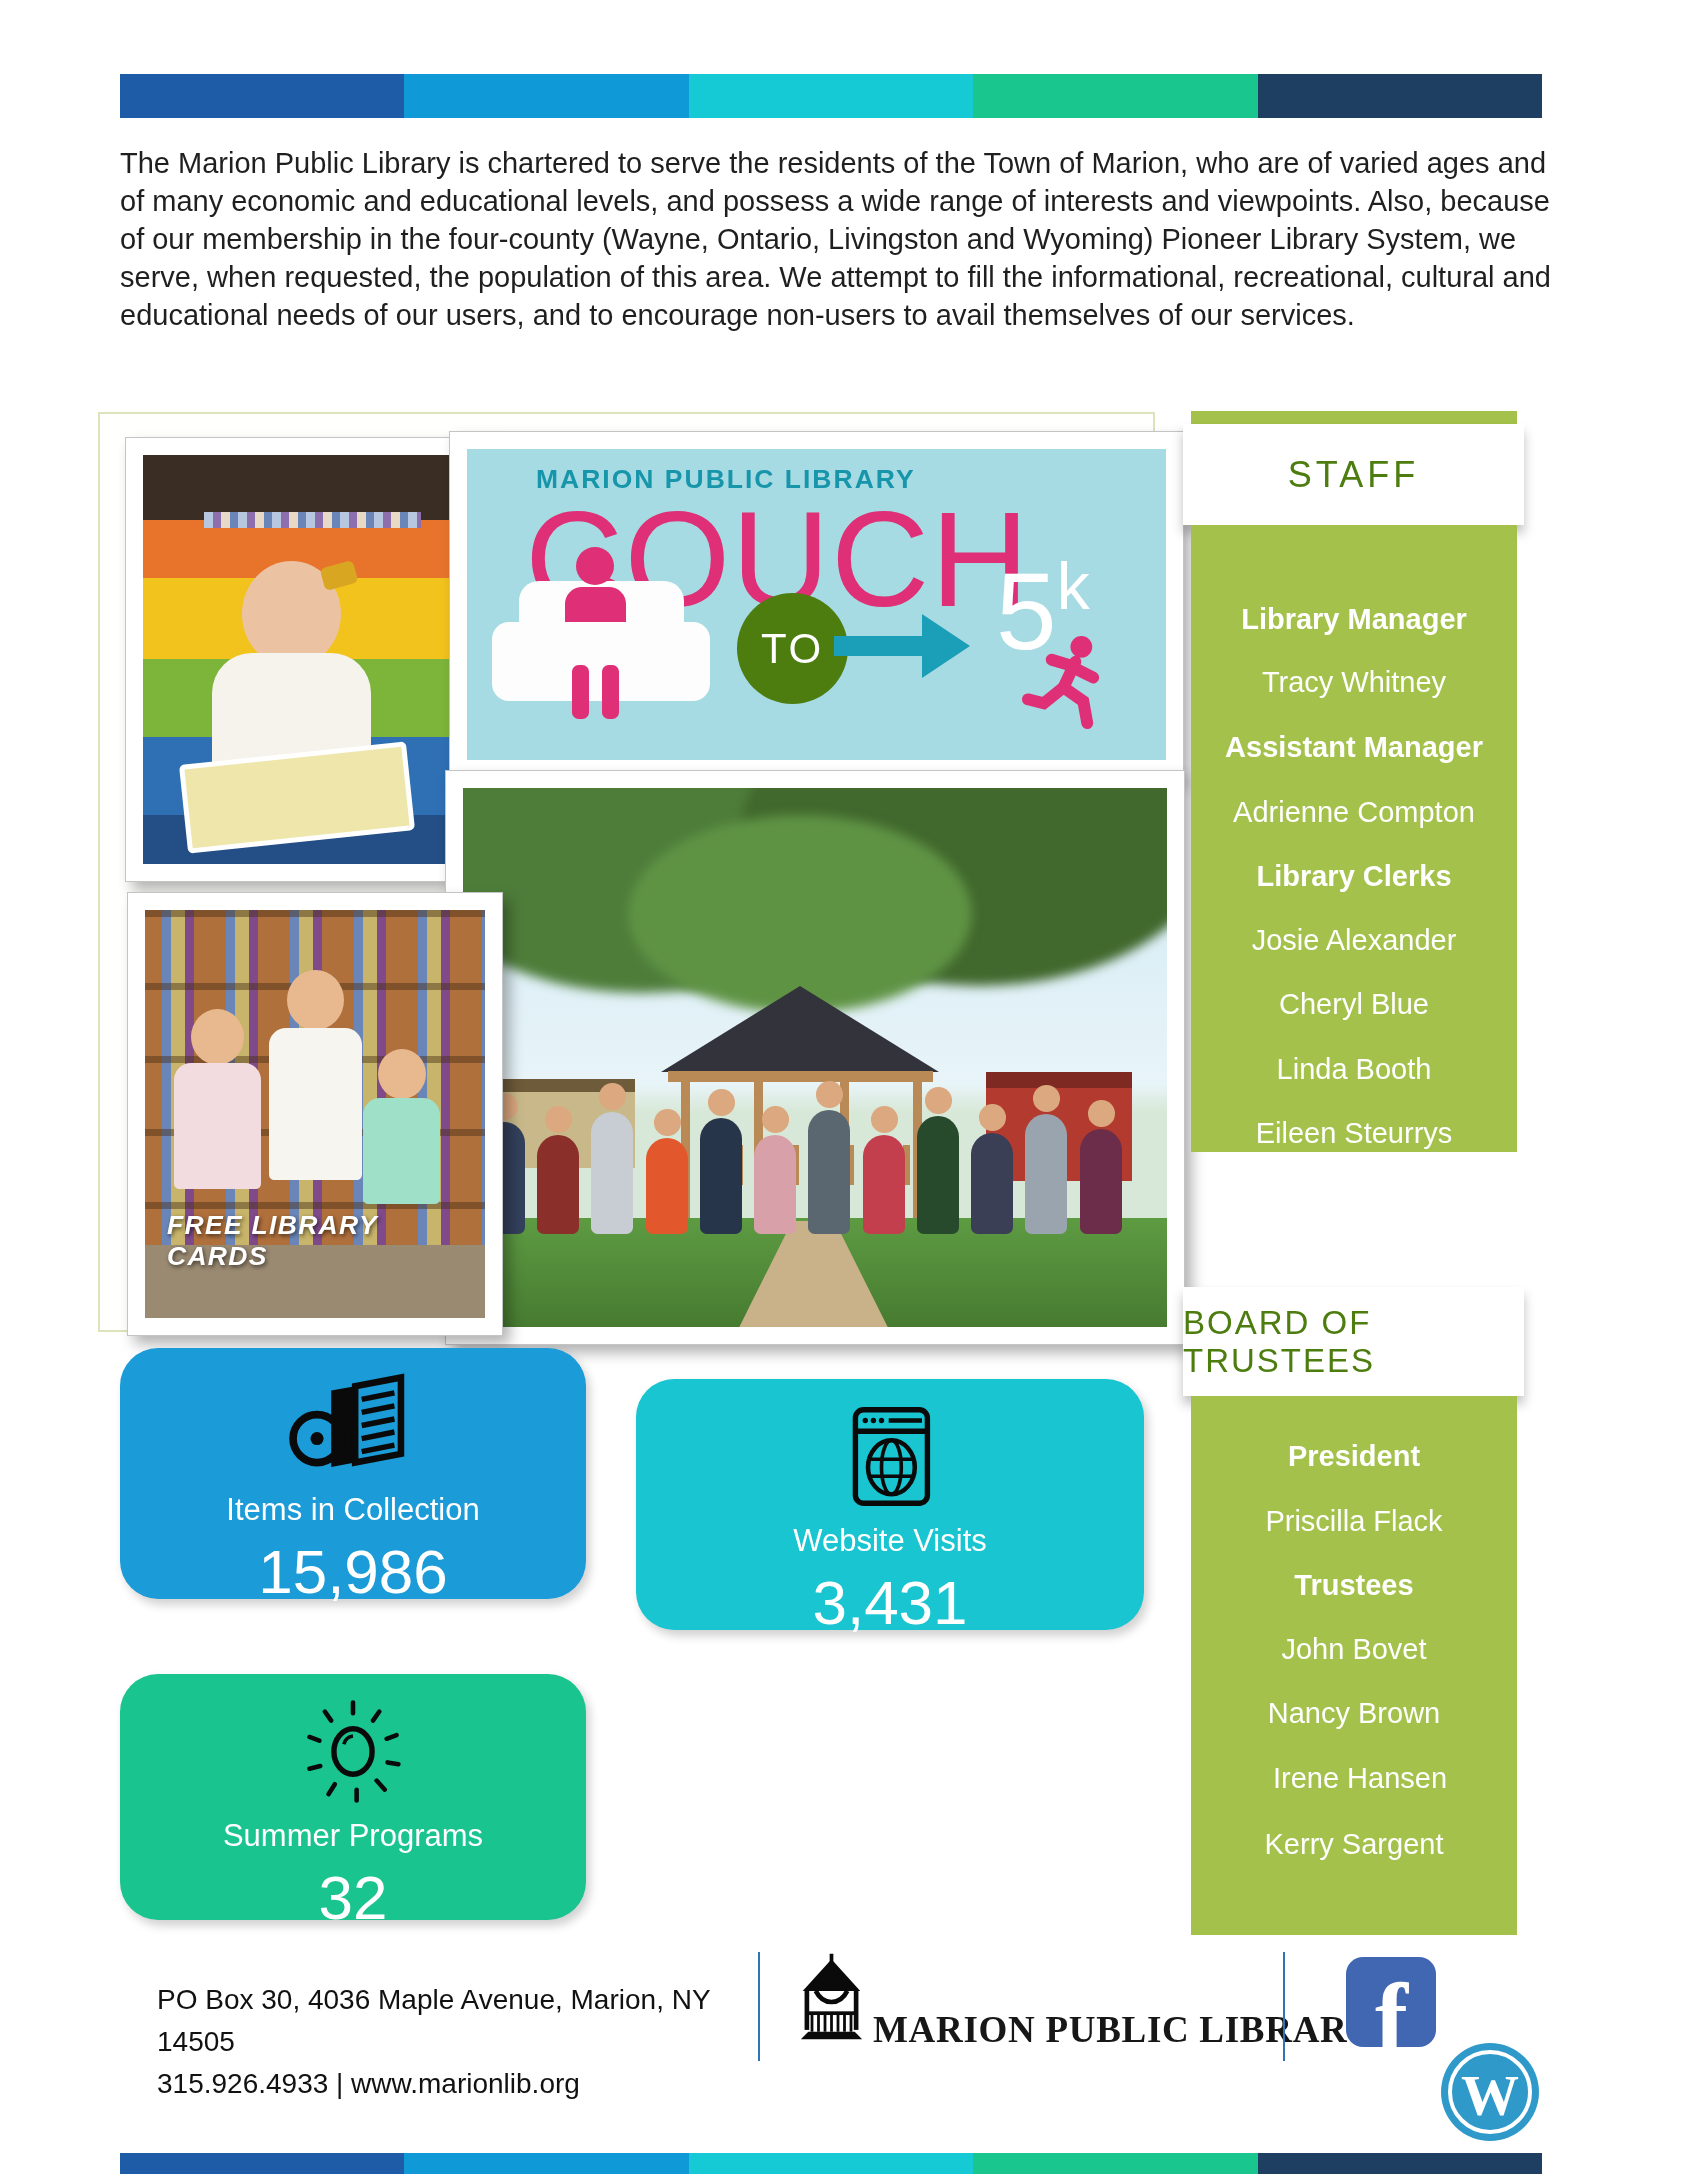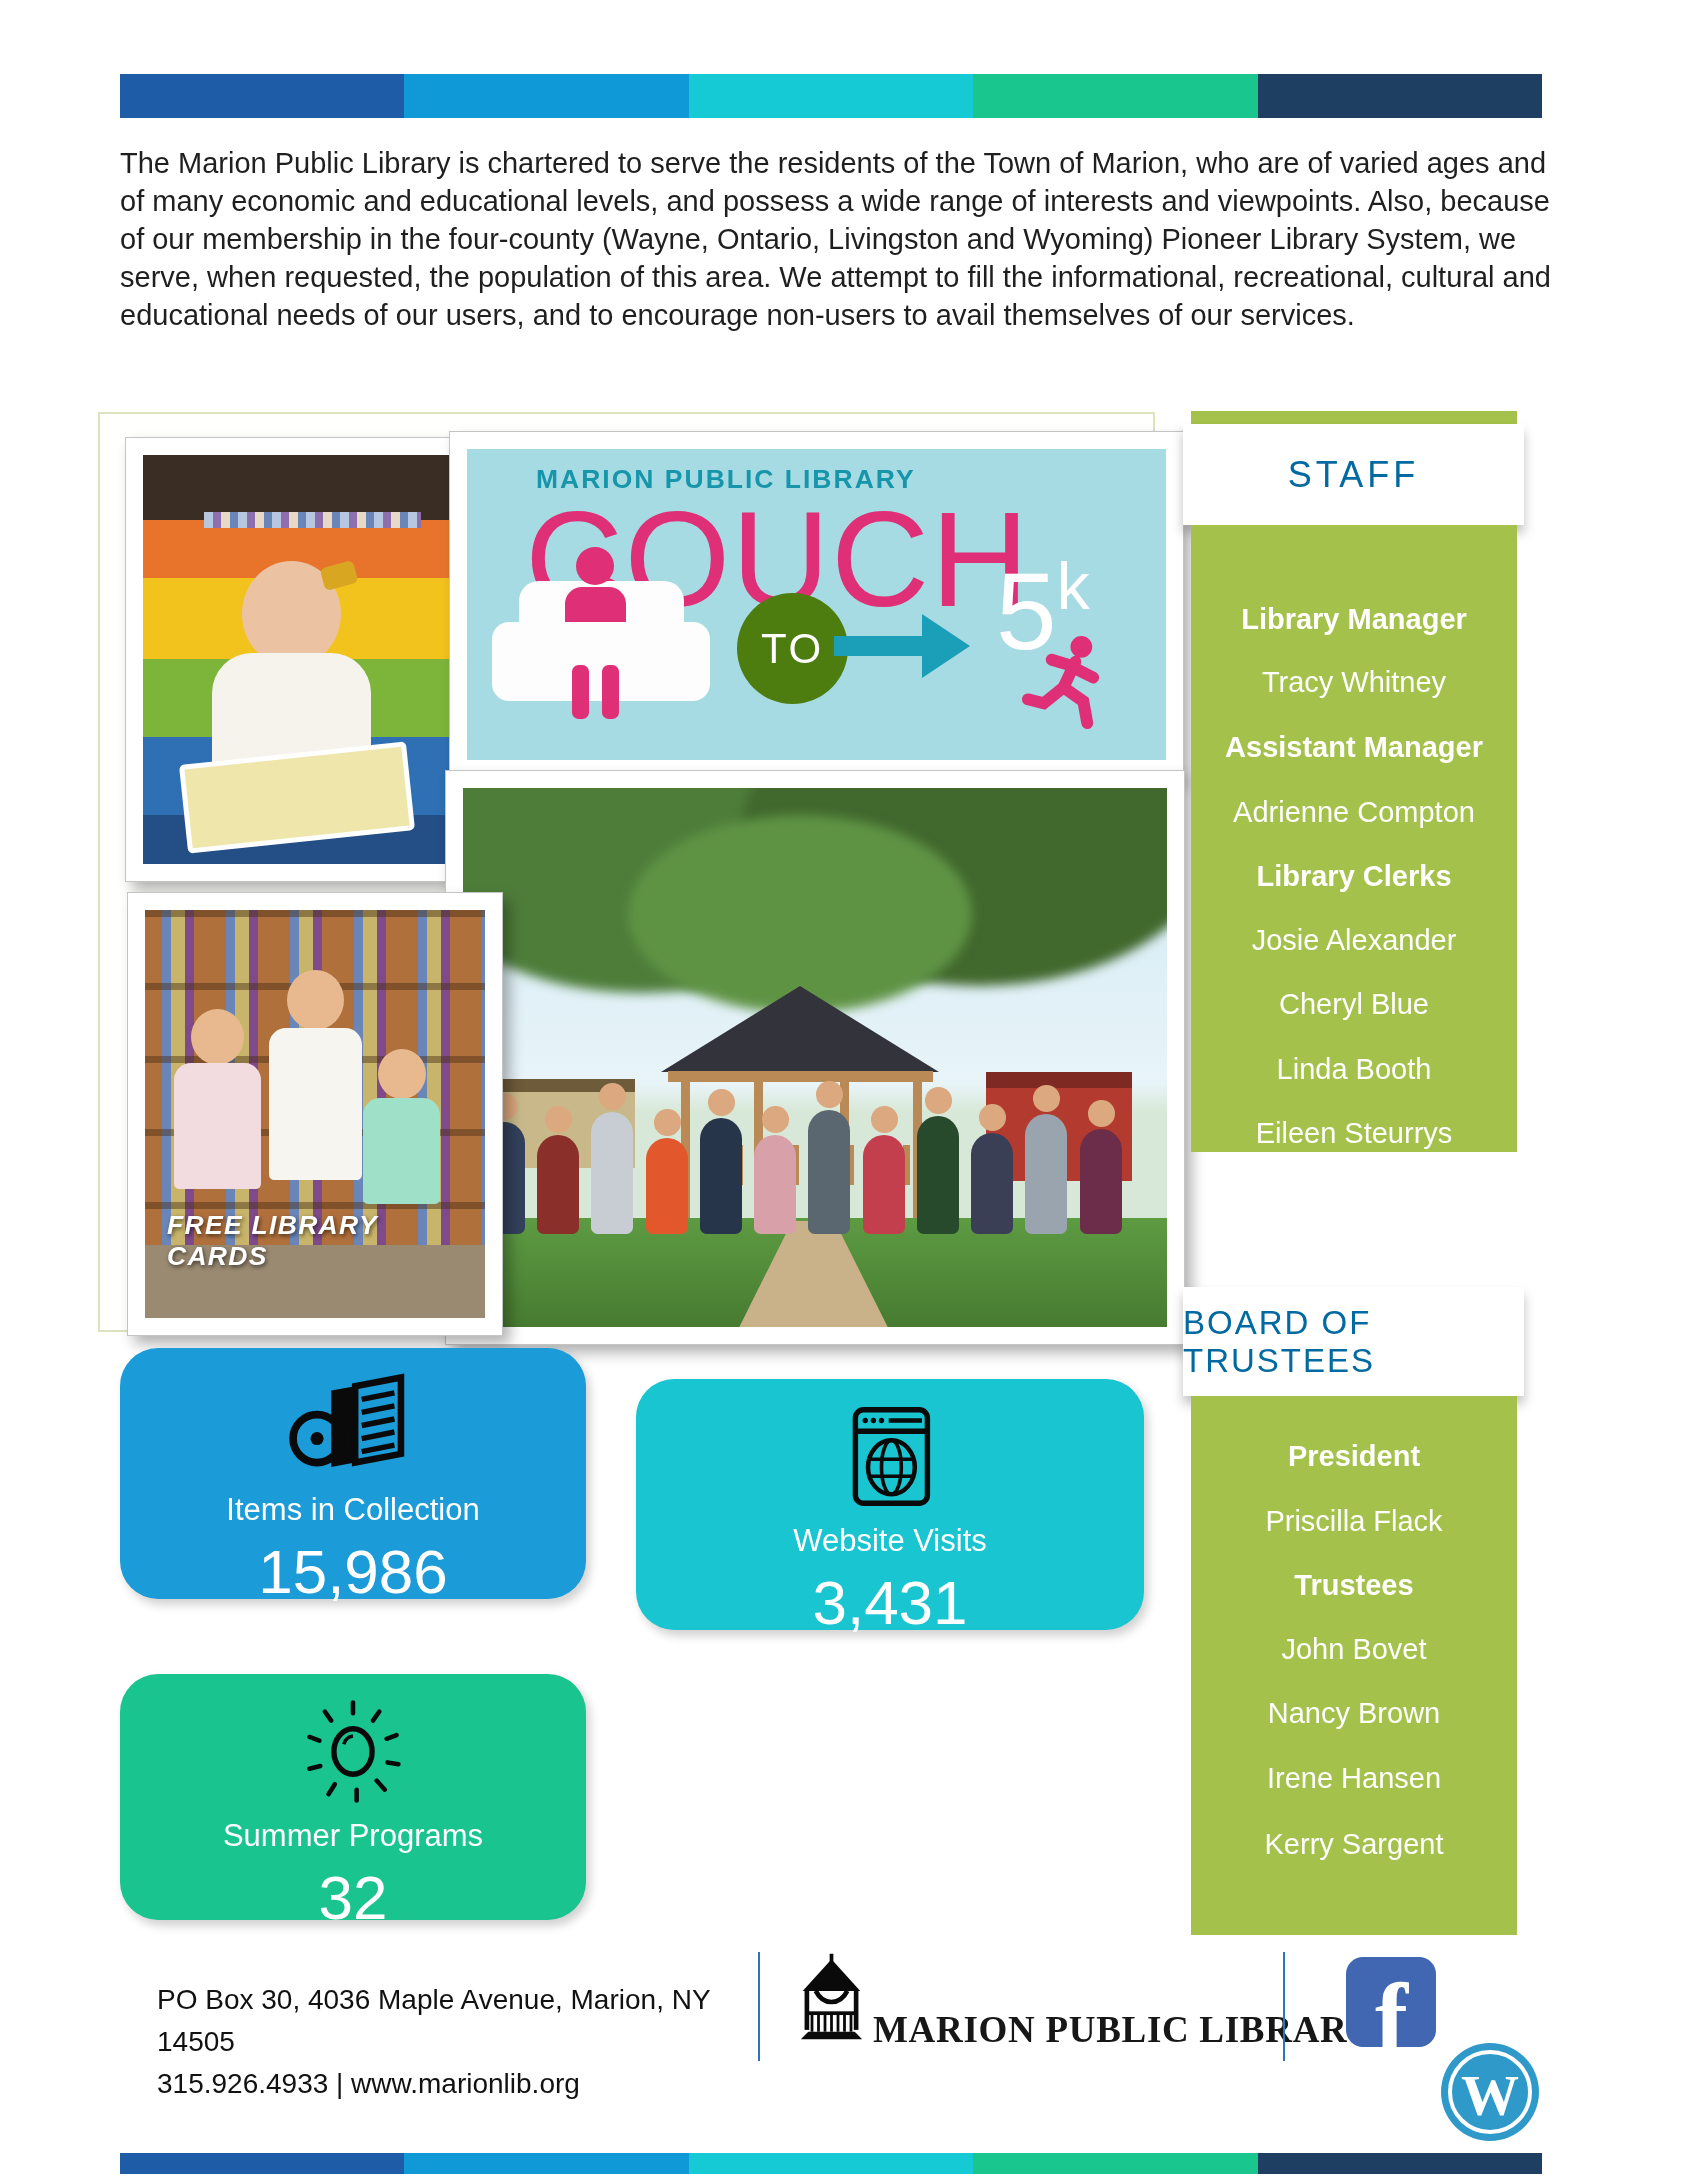--- a/index.html
+++ b/index.html
@@ -85,21 +85,21 @@
       repeating-linear-gradient(180deg,rgba(70,45,20,.45) 0 6.6px,rgba(0,0,0,0) 6.6px 73px),
       repeating-linear-gradient(90deg,#b0703c 0 17px,#6a86b8 17px 26.5px,#c8b46a 26.5px 40px,#7e4a8a 40px 49px,#b0703c 49px 64px);}
   .kid-head{position:absolute;border-radius:50%;background:#e8b98f;}
   .kid-body{position:absolute;border-radius:17px 17px 5.3px 5.3px;}
   .kids-caption{position:absolute;left:22.5px;bottom:46px;color:#fff;font-size:26.5px;font-weight:bold;
       font-style:italic;letter-spacing:1.3px;text-shadow:1.3px 2px 4px rgba(0,0,0,.6);}
 
   
   .side-panel{left:1191px;width:326px;background:#a4c24b;}
   .side-card{left:1183px;width:341px;background:#ffffff;box-shadow:0 8px 10.6px rgba(0,0,0,.25);
-      display:flex;align-items:center;justify-content:center;color:#0369a1;}
+      display:flex;align-items:center;justify-content:center;color:#4d7c0f;}
   .side-item{position:absolute;width:100%;text-align:center;color:#ffffff;font-size:29px;line-height:42px;}
   .side-item.role{font-weight:bold;}
 
   
   .stat-card{border-radius:38px;color:#fff;display:flex;flex-direction:column;align-items:center;
       padding-top:22.5px;box-sizing:border-box;box-shadow:4px 5.3px 9.3px rgba(0,0,0,.18);}
   .stat-icon{height:111px;display:flex;align-items:center;}
   .stat-label{font-size:31px;margin-top:12px;}
   .stat-value{font-size:62px;margin-top:8px;}
 
@@ -233,21 +233,21 @@
   <div class="abs side-card" style="top:1287px;height:109px;font-size:33px;letter-spacing:2px;">
     <span>BOARD OF TRUSTEES</span>
   </div>
 
   <div class="abs side-panel" style="top:1396px;height:539px;">
     <div class="side-item role" style="top:39px;">President</div>
     <div class="side-item" style="top:104px;">Priscilla Flack</div>
     <div class="side-item role" style="top:168px;">Trustees</div>
     <div class="side-item" style="top:232px;">John Bovet</div>
     <div class="side-item" style="top:296px;">Nancy Brown</div>
-    <div class="side-item" style="top:361px;">Irene Hansen</div>
+    <div class="side-item" style="top:361px;margin-left:6px;">Irene Hansen</div>
     <div class="side-item" style="top:427px;">Kerry Sargent</div>
   </div>
 
   <div class="abs stat-card" style="left: 120px; top: 1348px; width: 466px; height: 251px; background: rgb(27, 155, 215);">
     <div class="stat-icon">
       <svg width="132" height="109" viewBox="0 0 120 100">
         <path d="M62 14 L40 18 L40 88 L62 84 Z" fill="#0a0a0a"></path>
         <path d="M62 14 L104 6 L104 76 L62 84 Z" fill="none" stroke="#0a0a0a" stroke-width="6"></path>
         <g stroke="#0a0a0a" stroke-width="5">
           <path d="M68 26 L98 20"></path>

